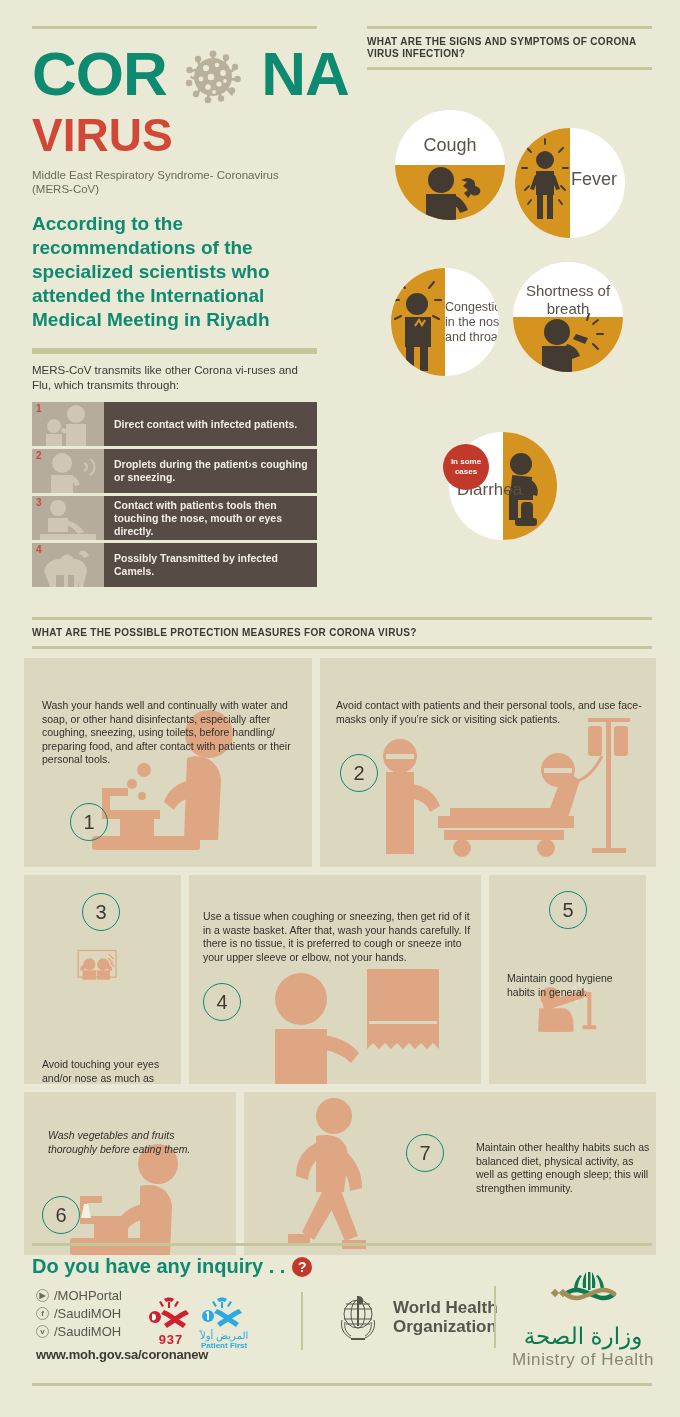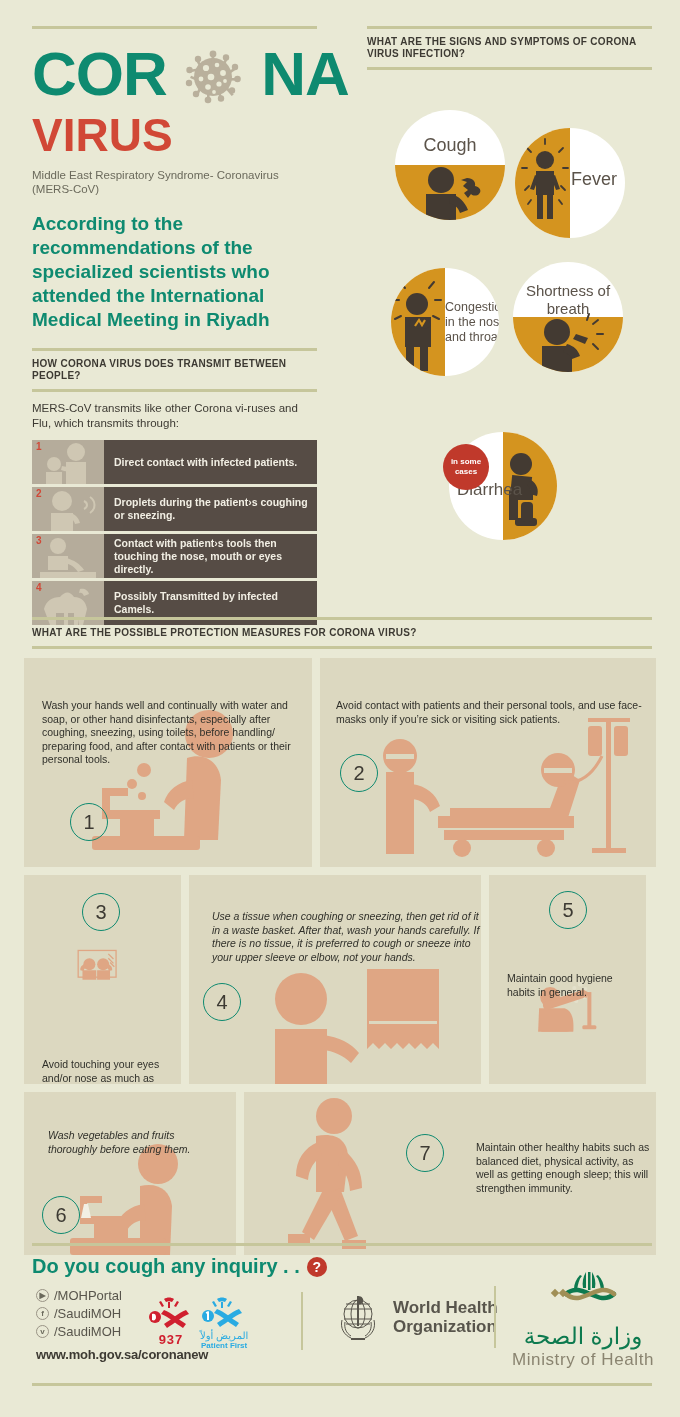--- a/index.html
+++ b/index.html
@@ -203,21 +203,20 @@
         </g>
       </svg>
     </div>
 
     <div class="virus-text">VIRUS</div>
     <div class="subtitle">Middle East Respiratory Syndrome- Coronavirus (MERS-CoV)</div>
     <div class="headline">According to the recommendations of the specialized scientists who attended the International Medical Meeting in Riyadh</div>
 
     <div style="margin-top:16px;">
       <div class="rule"></div>
-      <div class="sec-head">HOW CORONA VIRUS DOES TRANSMIT BETWEEN PEOPLE?</div>
       <div class="rule"></div>
       <div class="intro-text">MERS-CoV transmits like other Corona vi-ruses and Flu, which transmits through:</div>
     </div>
 
     <div class="tlist">
 
       <div class="trow">
         <div class="thumb">
           <span class="tnum">1</span>
           <svg viewBox="0 0 72 44">
@@ -470,21 +469,21 @@
               <path d="M32 54h32v22H32z"></path>
             <path d="M36 40c-6 2-10 8-9 14l8 2c0-4 2-7 5-8z"></path>
             <circle cx="80" cy="40" r="14"></circle>
               <path d="M66 54h30v22H66z"></path>
             <path d="M92 40c6 2 10 8 9 14l-8 2c0-4-2-7-5-8z"></path>
           </g>
         </svg>
       </div>
 
       <div class="panel" style="width:292px;height:209px;">
-        <div class="ptext" style="left:23px; top:14px; width:270px;font-style:italic;">Use a tissue when coughing or sneezing, then get rid of it in a waste basket. After that, wash your hands carefully. If there is no tissue, it is preferred to cough or sneeze into your upper sleeve or elbow, not your hands.</div>
+        <div class="ptext" style="left:14px; top:14px; width:270px;">Use a tissue when coughing or sneezing, then get rid of it in a waste basket. After that, wash your hands carefully. If there is no tissue, it is preferred to cough or sneeze into your upper sleeve or elbow, not your hands.</div>
         <div class="pnum" style="left:14px; top:108px;">4</div>
         <svg viewBox="0 0 292 209" style="left:0;top:0;width:292px;height:209px;">
           <g fill="#dfa684">
             <circle cx="112" cy="124" r="26"></circle>
             <path d="M86 154h52v55H86z"></path>
             <path d="M134 160c16 2 28 8 36 18l-8 10c-8-8-18-12-28-13z"></path>
             <rect x="178" y="94" width="72" height="56"></rect>
             <rect x="178" y="150" width="72" height="12"></rect>
             <path d="M178 162h72v12l-6-6-6 6-6-6-6 6-6-6-6 6-6-6-6 6-6-6-6 6-6-6-6 6z"></path>
           </g>
@@ -558,21 +557,21 @@
         </svg>
       </div>
     </div>
 
   </div>
 
   <div class="footer">
     <div class="rule foot-rule"></div>
 
     <div class="inquiry">
-      <span>Do you cough any inquiry . .</span>
+      <span>Do you have any inquiry . .</span>
       <span class="qmark">?</span>
     </div>
 
     <div class="socials">
       <div class="srow">
         <span class="sicon">▶</span>
         <span class="shandle">/MOHPortal</span>
       </div>
       <div class="srow">
         <span class="sicon">f</span>

